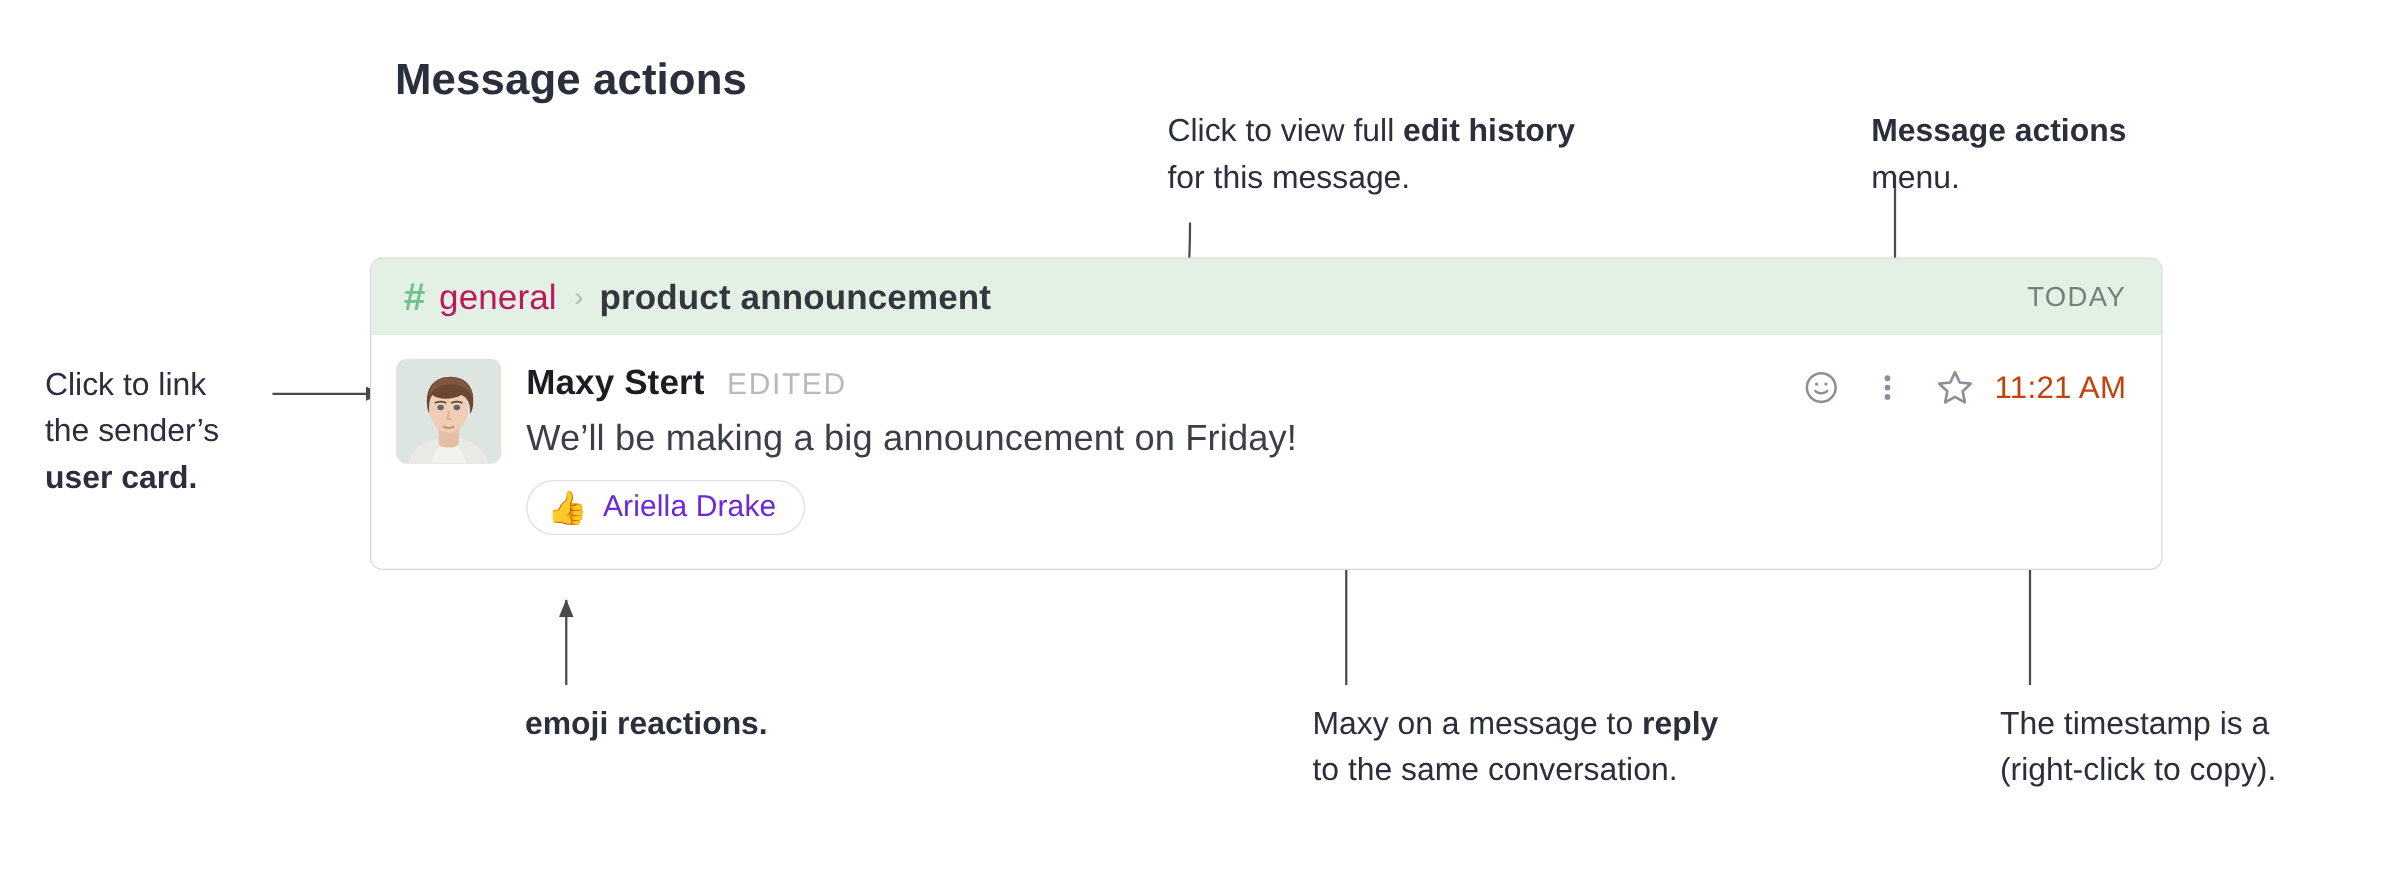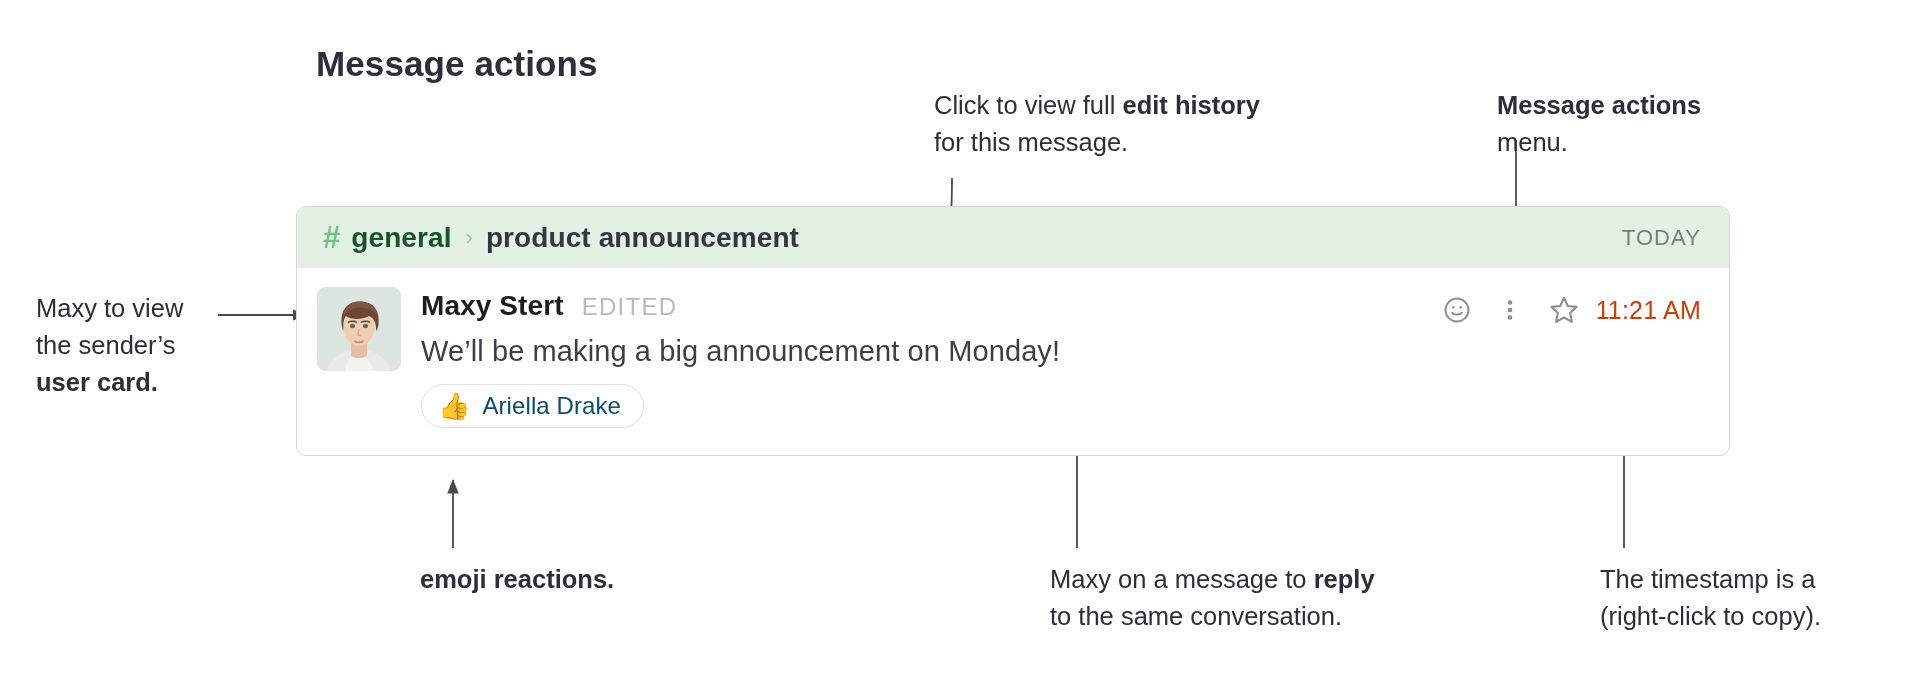--- a/index.html
+++ b/index.html
@@ -77,22 +77,22 @@
   }
   #hash-icon {
     font-size: 31px;
     font-weight: 700;
     color: #6ec28a;
     margin-right: 11px;
     line-height: 1;
   }
   #channel-name {
     font-size: 28px;
-    font-weight: 700;
-    color: #14532d;
+    font-weight: 400;
+    color: #be185d;
     letter-spacing: 0.1px;
   }
   #breadcrumb-chevron {
     font-size: 22px;
     color: #a9c2ad;
     margin: 0 13px 0 14px;
     line-height: 1;
   }
   #topic-name {
     font-size: 28px;
@@ -160,21 +160,21 @@
     display: inline-flex;
     align-items: center;
     margin-top: 16px;
     border: 1.5px solid #e0e0e0;
     border-radius: 22px;
     padding: 7px 22px 7px 16px;
     background: #ffffff;
     box-sizing: border-box;
   }
   #reaction-emoji { font-size: 26px; line-height: 1; margin-right: 12px; }
-  #reaction-user  { font-size: 24px; color: #0c4a6e; letter-spacing: 0.1px; }
+  #reaction-user  { font-size: 24px; color: #6d28d9; letter-spacing: 0.1px; }
 
   
   #msg-actions {
     position: absolute;
     right: 28px;
     top: 24px;
     display: flex;
     align-items: center;
     height: 36px;
   }
@@ -250,21 +250,21 @@
         <path d="M37.5,54 C40,55.8 44,55.8 46.5,54" stroke="#c18a78" stroke-width="1.6" fill="none"></path>
       </svg>
     </div>
 
     <div id="msg-main">
       <div id="sender-row">
         <span id="sender-name">Maxy Stert</span>
         <span id="edited-badge">EDITED</span>
       </div>
 
-      <div id="message-text">We’ll be making a big announcement on Monday!</div>
+      <div id="message-text">We’ll be making a big announcement on Friday!</div>
 
       <div id="reaction-chip">
         <span id="reaction-emoji">👍</span>
         <span id="reaction-user">Ariella Drake</span>
       </div>
     </div>
 
     <div id="msg-actions">
 
       <span class="ico">
@@ -300,21 +300,21 @@
   <span class="ln"><span>Click to view full </span><b>edit history</b></span>
   <span class="ln">for this message.</span>
 </div>
 
 <div class="abs annot" id="annot-actions-menu">
   <span class="ln"><b>Message actions</b></span>
   <span class="ln">menu.</span>
 </div>
 
 <div class="abs annot" id="annot-user-card">
-  <span class="ln">Maxy to view</span>
+  <span class="ln">Click to link</span>
   <span class="ln">the sender’s</span>
   <span class="ln"><b>user card.</b></span>
 </div>
 
 <div class="abs annot" id="annot-emoji">
   <span class="ln"><b>emoji reactions.</b></span>
 </div>
 
 <div class="abs annot" id="annot-reply">
   <span class="ln"><span>Maxy on a message to </span><b>reply</b></span>

